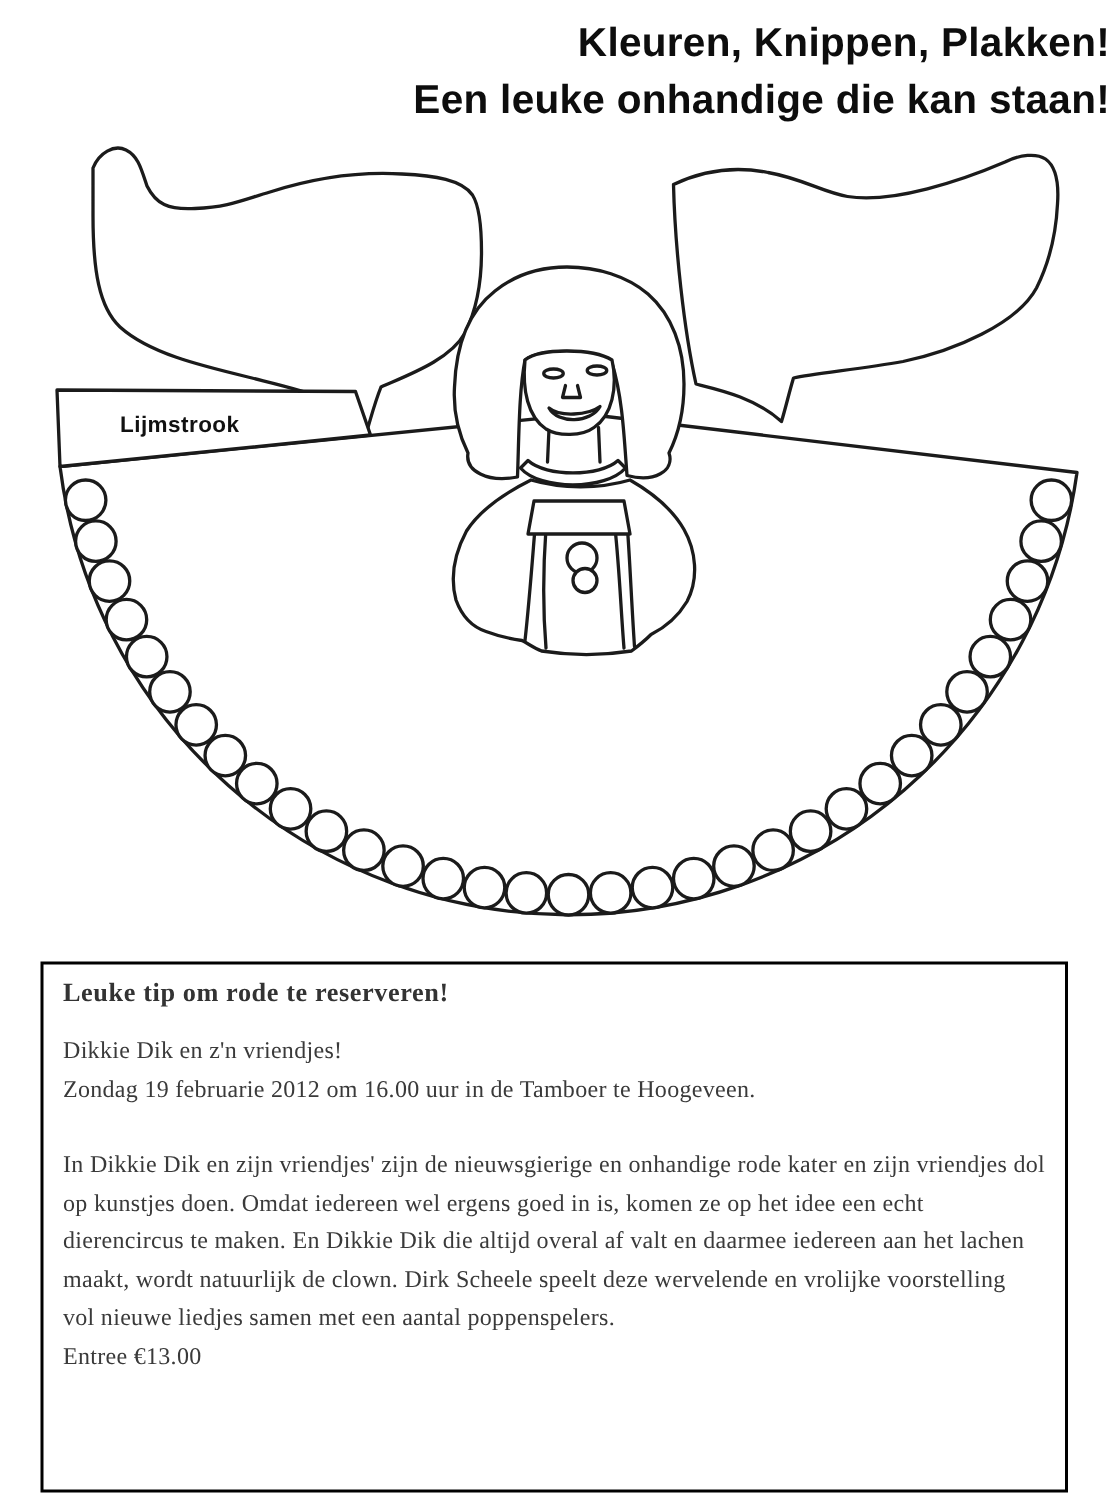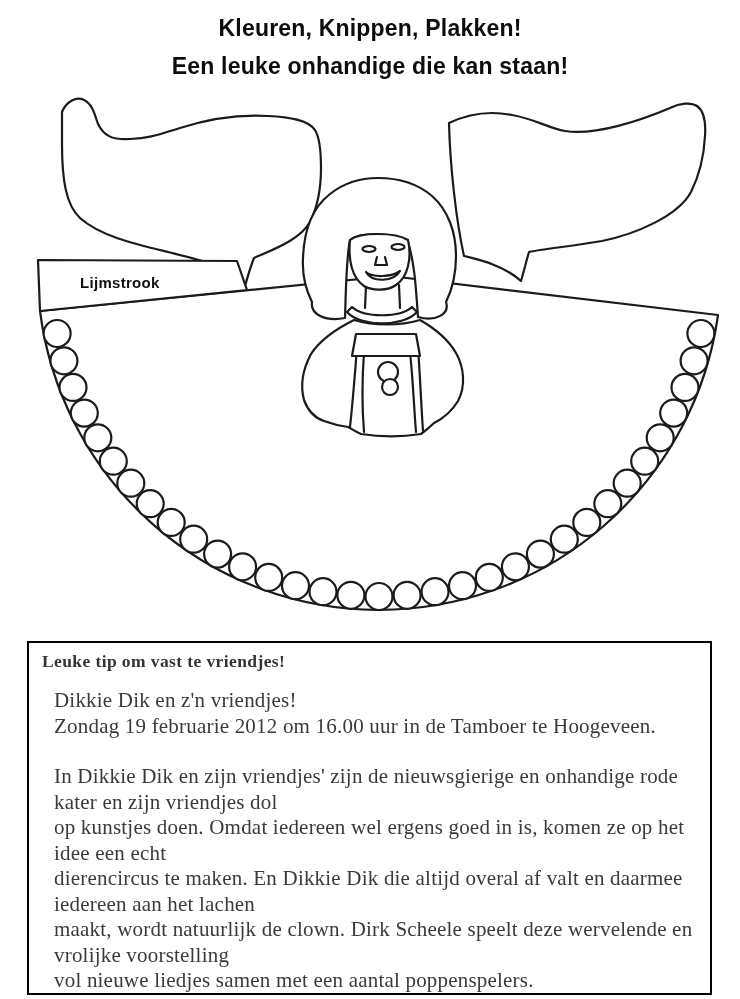--- a/index.html
+++ b/index.html
@@ -1,22 +1,22 @@
 <!DOCTYPE html>
 <html><head>
 <meta charset="utf-8">
 <style>
   html,body{margin:0;padding:0;background:#ffffff;}
   .page{
     position:relative;width:740px;height:999px;background:#fff;
     font-family:"Liberation Sans",sans-serif;overflow:hidden;
   }
   .title{
-    position:absolute;top:9px;left:0;width:100%;text-align:center;
-    font-weight:bold;font-size:23px;line-height:38px;color:#0d0d0d;
+    position:absolute;top:9px;left:0;width:100%;text-align:right;
+    font-weight:bold;font-size:27px;line-height:38px;color:#0d0d0d;
     letter-spacing:0.2px;
   }
   .drawing{position:absolute;top:90px;left:0;width:740px;height:548px;}
   .drawing path,.drawing polygon,.drawing circle,.drawing ellipse,.drawing line{
     fill:#ffffff;stroke:#1b1b1b;stroke-width:2.2;stroke-linejoin:round;stroke-linecap:round;
   }
   .drawing .stroke-only{fill:none;}
   .drawing text{
     fill:#111;stroke:none;font-family:"Liberation Sans",sans-serif;
     font-weight:bold;font-size:15px;letter-spacing:0.3px;
@@ -25,23 +25,22 @@
     position:absolute;left:27px;top:641px;width:685px;height:354px;
     box-sizing:border-box;border:2px solid #000;background:#fff;
     padding:5px 12px 4px 13px;
     font-family:"Liberation Serif","DejaVu Serif",serif;color:#3a3a3a;
   }
   .info-heading{
     font-weight:bold;font-size:17.5px;line-height:26px;margin-bottom:14px;color:#333;
     letter-spacing:0.4px;
   }
   .para{
-    font-size:21px;line-height:25.5px;white-space:pre-line;margin-bottom:25px;
+    font-size:16px;line-height:25.5px;white-space:pre-line;margin-bottom:25px;
     letter-spacing:0.2px;
-    margin-left:12px;
   }
   .para:last-child{margin-bottom:0;}
 </style>
 </head>
 <body>
 
 <div class="page">
 
   <div class="title">
     <div>Kleuren, Knippen, Plakken!</div>
@@ -178,21 +177,21 @@
 
     <ellipse cx="369" cy="159" rx="6.5" ry="3"></ellipse>
     <ellipse cx="398" cy="157" rx="6.5" ry="3"></ellipse>
 
     <path class="stroke-only" d="M 377,167 L 375,175 L 387,175 L 385,167"></path>
 
     <path d="M 366,182 C 372,193 394,192 400,181 C 392,187 373,188 366,182 Z"></path>
   </svg>
 
   <div class="info-box">
-    <div class="info-heading">Leuke tip om vast te vriendjes!</div>
+    <div class="info-heading">Leuke tip om rode te reserveren!</div>
     <div>
         <div class="para">Dikkie Dik en z'n vriendjes!
 Zondag 19 februarie 2012 om 16.00 uur in de Tamboer te Hoogeveen.</div>
         <div class="para">In Dikkie Dik en zijn vriendjes' zijn de nieuwsgierige en onhandige rode kater en zijn vriendjes dol
 op kunstjes doen. Omdat iedereen wel ergens goed in is, komen ze op het idee een echt
 dierencircus te maken. En Dikkie Dik die altijd overal af valt en daarmee iedereen aan het lachen
 maakt, wordt natuurlijk de clown. Dirk Scheele speelt deze wervelende en vrolijke voorstelling
 vol nieuwe liedjes samen met een aantal poppenspelers.
 Entree €13.00</div>
       </div>

